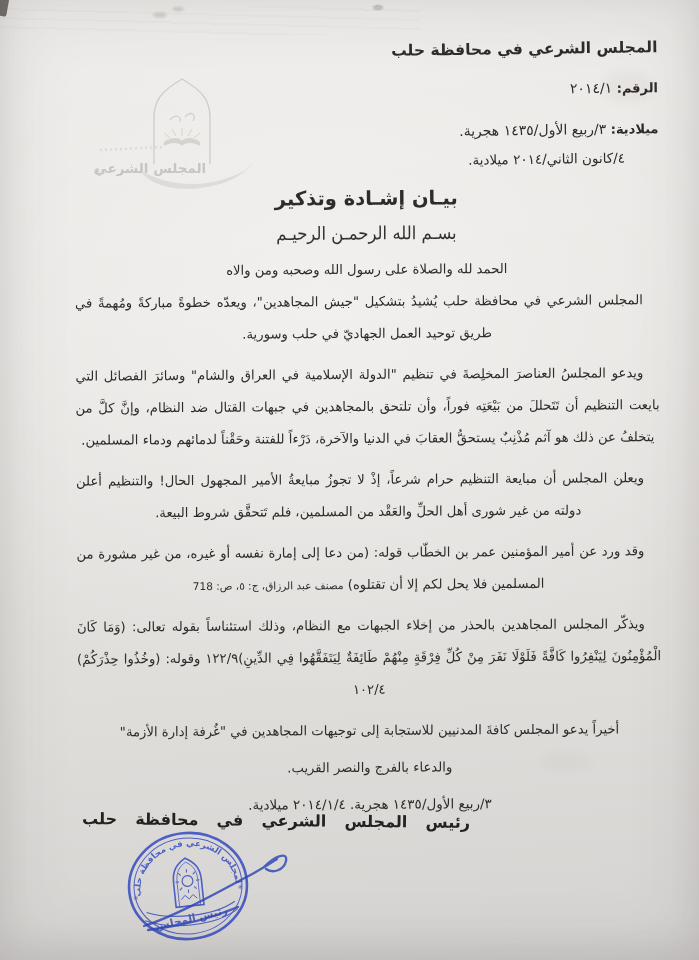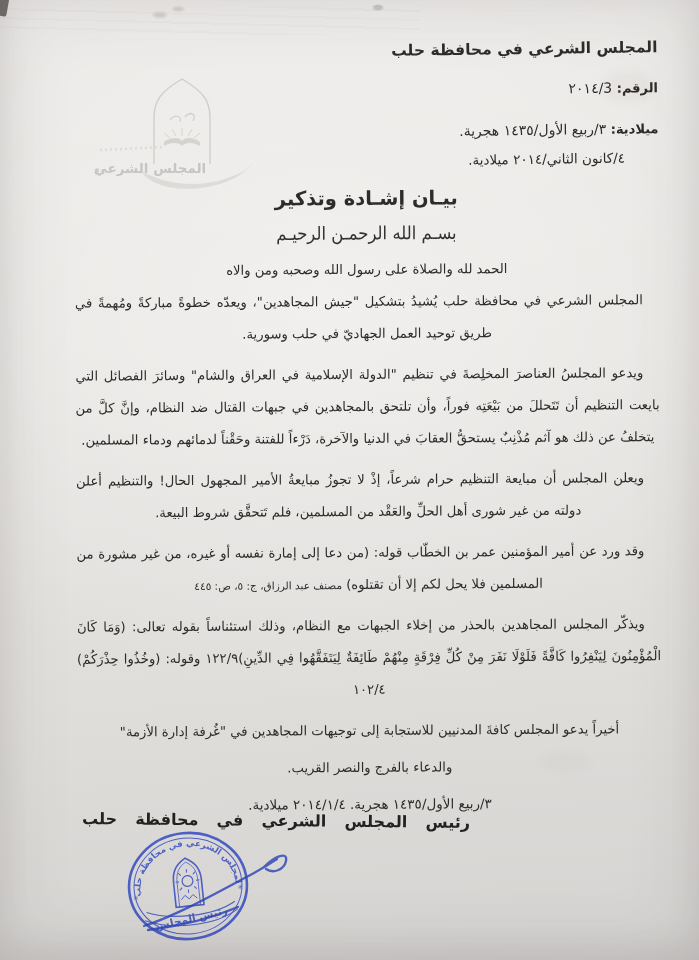--- a/index.html
+++ b/index.html
@@ -87,39 +87,39 @@
     <line x1="8" y1="104" x2="72" y2="101" stroke="#cfcbc7" stroke-width="2.4" stroke-dasharray="2 3" opacity=".75"></line>
     <text x="58" y="127" text-anchor="middle" font-size="13.5" font-weight="bold" fill="#b9b5b1">المجلس الشرعي</text>
     <text x="2" y="127" font-size="7" fill="#bcb8b4">✱</text>
   </svg>
 
   <div class="content" dir="rtl">
     <div class="head">
       <div class="org">المجلس الشرعي في محافظة حلب</div>
       <div class="meta">
         <span class="lbl">الرقم:</span>
-        <span>٢٠١٤/3</span>
+        <span>٢٠١٤/١</span>
       </div>
       <div class="meta hij">
         <span class="lbl">ميلادية:</span>
         <span>٣/ربيع الأول/١٤٣٥ هجرية.</span>
       </div>
       <div class="greg">٤/كانون الثاني/٢٠١٤ ميلادية.</div>
     </div>
 
     <div class="title">بيـان إشـادة وتذكير</div>
     <div class="basmala">بسـم الله الرحمـن الرحيـم</div>
     <div class="hamd">الحمد لله والصلاة على رسول الله وصحبه ومن والاه</div>
 
     <p class="para">المجلس الشرعي في محافظة حلب يُشيدُ بتشكيل "جيش المجاهدين"، ويعدّه خطوةً مباركةً ومُهمةً في طريق توحيد العمل الجهاديّ في حلب وسورية.</p>
     <p class="para">ويدعو المجلسُ العناصرَ المخلِصةَ في تنظيم "الدولة الإسلامية في العراق والشام" وسائرَ الفصائل التي بايعت التنظيم أن تَتَحللَ من بَيْعَتِه فوراً، وأن تلتحق بالمجاهدين في جبهات القتال ضد النظام، وإنَّ كلَّ من يتخلفُ عن ذلك هو آثم مُذْنِبٌ يستحقُّ العقابَ في الدنيا والآخرة، دَرْءاً للفتنة وحَقْناً لدمائهم ودماء المسلمين.</p>
     <p class="para">ويعلن المجلس أن مبايعة التنظيم حرام شرعاً، إذْ لا تجوزُ مبايعةُ الأمير المجهول الحال! والتنظيم أعلن دولته من غير شورى أهل الحلِّ والعَقْد من المسلمين، فلم تَتحقَّق شروط البيعة.</p>
     <p class="para">
       <span>وقد ورد عن أمير المؤمنين عمر بن الخطّاب قوله: (من دعا إلى إمارة نفسه أو غيره، من غير مشورة من المسلمين فلا يحل لكم إلا أن تقتلوه)</span>
-      <span class="cite">مصنف عبد الرزاق، ج: ٥، ص: ٤٤٥</span>
+      <span class="cite">مصنف عبد الرزاق، ج: ٥، ص: 718</span>
     </p>
     <p class="para">ويذكّر المجلس المجاهدين بالحذر من إخلاء الجبهات مع النظام، وذلك استئناساً بقوله تعالى: (وَمَا كَانَ الْمُؤْمِنُونَ لِيَنْفِرُوا كَافَّةً فَلَوْلَا نَفَرَ مِنْ كُلِّ فِرْقَةٍ مِنْهُمْ طَائِفَةٌ لِيَتَفَقَّهُوا فِي الدِّينِ)١٢٢/٩ وقوله: (وخُذُوا حِذْرَكُمْ) ١٠٢/٤</p>
     <p class="para center">أخيراً يدعو المجلس كافةَ المدنيين للاستجابة إلى توجيهات المجاهدين في "غُرفة إدارة الأزمة"</p>
 
     <div class="dua">والدعاء بالفرج والنصر القريب.</div>
     <div class="cdate">٣/ربيع الأول/١٤٣٥ هجرية. ٢٠١٤/١/٤ ميلادية.</div>
   </div>
 
   <div class="sig-title" dir="rtl">رئيس المجلس الشرعي في محافظة حلب</div>
 

